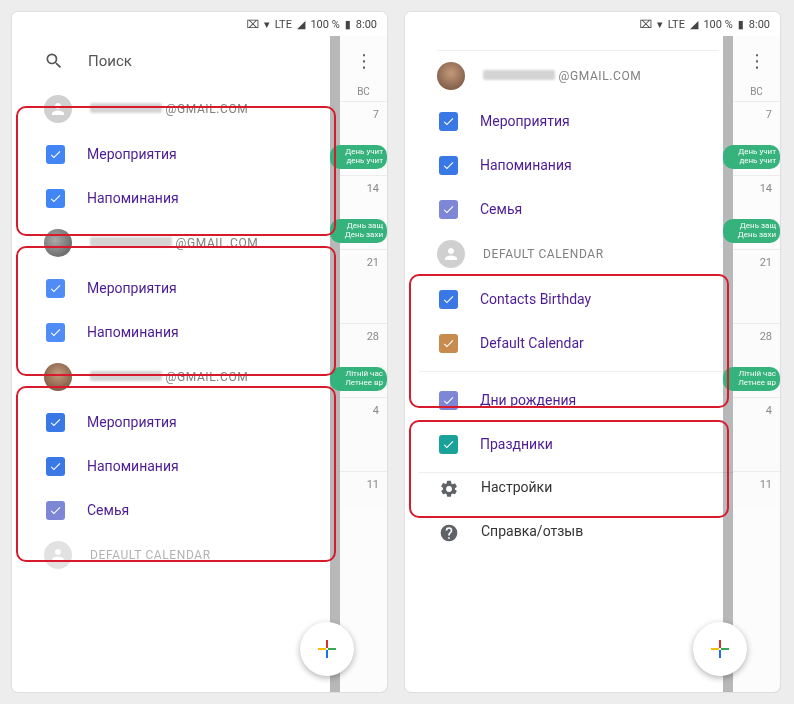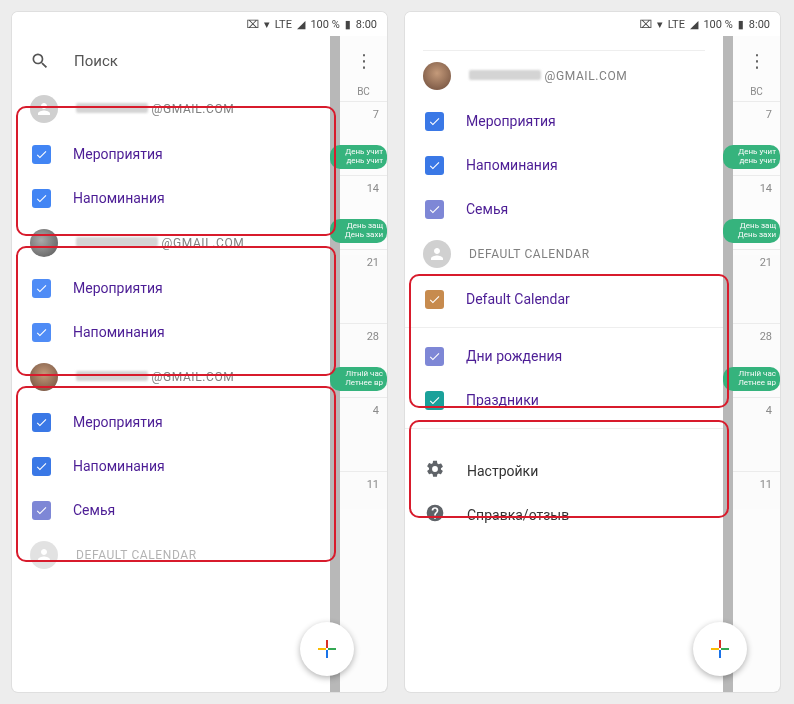--- a/index.html
+++ b/index.html
@@ -40,20 +40,21 @@
     padding: 0 18px;
     gap: 24px;
     color: #555;
     font-size: 15px;
   }
   .search-row svg { width: 20px; height: 20px; fill: #555; }
   .drawer {
     width: 318px;
     background: #fff;
     position: relative;
+    margin-left: 14px;
   }
   .acct {
     display: flex;
     align-items: center;
     gap: 18px;
     height: 46px;
     padding: 0 18px;
     color: #808080;
     font-size: 12px;
     letter-spacing: .6px;
@@ -83,21 +84,21 @@
     font-size: 14px;
     color: #4c1d95;
   }
   .checkbox {
     width: 19px; height: 19px; border-radius: 3px;
     display: flex; align-items: center; justify-content: center;
     flex-shrink: 0;
   }
   .checkbox svg { width: 13px; height: 13px; fill: #fff; }
   .settings-row {
-    display: flex; align-items: flex-end; gap: 22px;
+    display: flex; align-items: flex-start; gap: 22px;
     height: 44px; padding: 0 20px;
     font-size: 14px; color: #333;
   }
   .settings-row .gear, .settings-row .help {
     width: 20px; height: 20px; fill: #5f6368;
   }
   .highlight {
     position: absolute;
     border: 2.5px solid #d81b2c;
     border-radius: 10px;
@@ -359,20 +360,28 @@
 
     <div class="acct">
       <span class="avatar">
         <svg viewBox="0 0 24 24">
             <path d="M12 12c2.21 0 4-1.79 4-4s-1.79-4-4-4-4 1.79-4 4 1.79 4 4 4zm0 2c-2.67 0-8 1.34-8 4v2h16v-2c0-2.66-5.33-4-8-4z"></path>
           </svg>
       </span>
       <span>DEFAULT CALENDAR</span>
     </div>
     <div class="item">
+      <span class="checkbox" style="background:#3a78e6">
+          <svg viewBox="0 0 24 24">
+            <path d="M9 16.17L4.83 12l-1.42 1.41L9 19 21 7l-1.41-1.41z"></path>
+          </svg>
+        </span>
+      <span>Contacts Birthday</span>
+    </div>
+    <div class="item">
       <span class="checkbox" style="background:#c78b4e">
           <svg viewBox="0 0 24 24">
             <path d="M9 16.17L4.83 12l-1.42 1.41L9 19 21 7l-1.41-1.41z"></path>
           </svg>
         </span>
       <span>Default Calendar</span>
     </div>
 
     <div class="divider" style="margin:6px 0"></div>
 

